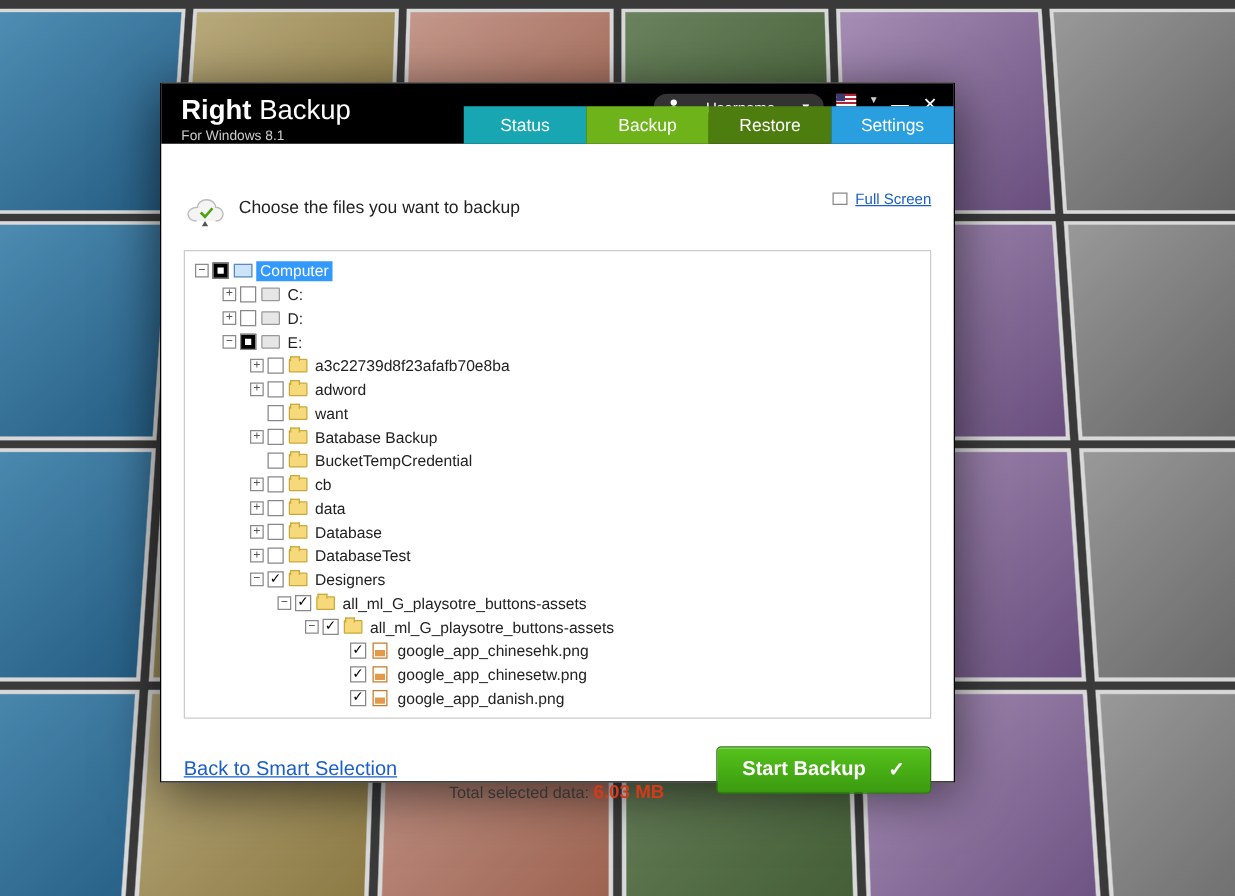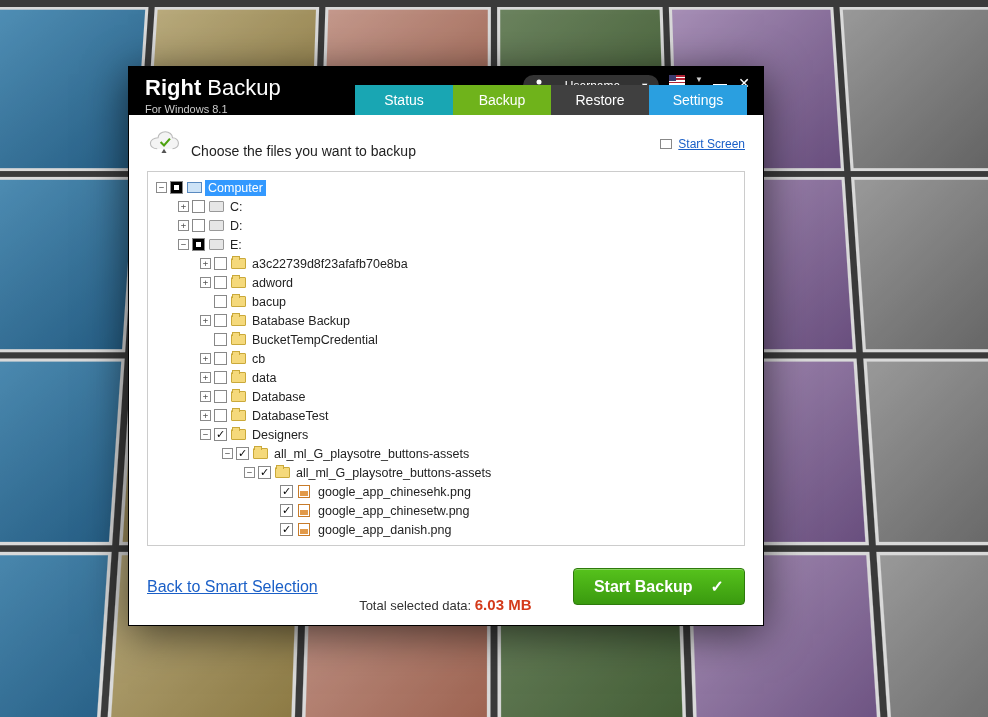--- a/index.html
+++ b/index.html
@@ -55,39 +55,39 @@
   .user-pill {
     background: #333; border-radius: 12px;
     padding: 3px 10px; display:flex; align-items:center; gap:20px;
     font-size: 12px; color:#fff;
   }
   .flag { width:16px; height:11px; background:linear-gradient(#b22234 0 15%,#fff 15% 30%,#b22234 30% 45%,#fff 45% 60%,#b22234 60% 75%,#fff 75% 90%,#b22234 90%); position:relative;}
   .flag::before{content:"";position:absolute;left:0;top:0;width:7px;height:6px;background:#3c3b6e;}
   .win-btn { color:#fff; font-size:14px; width:14px; text-align:center; cursor:pointer; }
 
   .tabs {
-    position:absolute; bottom:0; right:16px;
+    position:absolute; bottom:0; right:0;
     display:flex; height:30px;
   }
   .tab {
     width: 98px; display:flex; align-items:center; justify-content:center;
     font-size: 14px; color:#fff; cursor:pointer;
   }
   .tab-status  { background:#19a6b3; }
   .tab-backup  { background:#6fb31b; }
-  .tab-restore { background:#404040; }
+  .tab-restore { background:#4d7c0f; }
   .tab-settings{ background:#2a9fe0; }
   .tab-accent { height:4px; background:#6fb31b; }
 
   .content {
     flex:1; padding: 14px 18px 12px 18px;
     display:flex; flex-direction:column;
   }
   .header-row { display:flex; align-items:center; justify-content:space-between; margin-bottom:12px; }
-  .header-left { display:flex; align-items:flex-end; gap:10px; }
+  .header-left { display:flex; align-items:flex-start; gap:10px;margin-top:28px; }
   .cloud-icon svg { width:34px; height:26px; }
   .header-text { font-size:14px; color:#222; }
   .fullscreen { display:flex; align-items:center; gap:6px; font-size:12px; }
   .fullscreen a { color:#1a5fc7; text-decoration:underline; cursor:pointer; }
   .fs-icon { width:12px; height:10px; border:1px solid #888; display:inline-block; }
 
   .tree-box {
     border:1px solid #ccc; flex:1; overflow:hidden;
     position:relative; font-size:12.5px; color:#222;
     display:flex;
@@ -209,21 +209,21 @@
           <svg viewBox="0 0 40 28">
             <path d="M30 22c4 0 7-3 7-6.5S34 9 30 9c0-4-4-7-8.5-7S13 5 13 9c-5 0-9 3-9 6.5S7 22 12 22" fill="#f4f4f4" stroke="#bbb" stroke-width="1.3"></path>
             <path d="M16 14l4 4 7-8" fill="none" stroke="#4da20f" stroke-width="2.5"></path>
             <path d="M20 22l-3 5h6z" fill="#555"></path>
           </svg>
         </span>
         <span class="header-text">Choose the files you want to backup</span>
       </div>
       <div class="fullscreen">
         <span class="fs-icon"></span>
-        <a>Start Screen</a>
+        <a>Full Screen</a>
       </div>
     </div>
 
     <div class="tree-box">
       <div class="tree-scroll" id="tree-scroll">
           <div class="node" style="padding-left: 4px;">
             <span class="expander">−</span>
             <span class="chk mixed"></span>
             <span class="ico">
               <span class="ico-computer"></span>
@@ -269,21 +269,21 @@
               <span class="ico-folder"></span>
             </span>
             <span class="label">adword</span>
           </div>
           <div class="node" style="padding-left: 48px;">
             <span class="expander blank"></span>
             <span class="chk"></span>
             <span class="ico">
               <span class="ico-folder"></span>
             </span>
-            <span class="label">bacup</span>
+            <span class="label">want</span>
           </div>
           <div class="node" style="padding-left: 48px;">
             <span class="expander">+</span>
             <span class="chk"></span>
             <span class="ico">
               <span class="ico-folder"></span>
             </span>
             <span class="label">Batabase Backup</span>
           </div>
           <div class="node" style="padding-left: 48px;">

